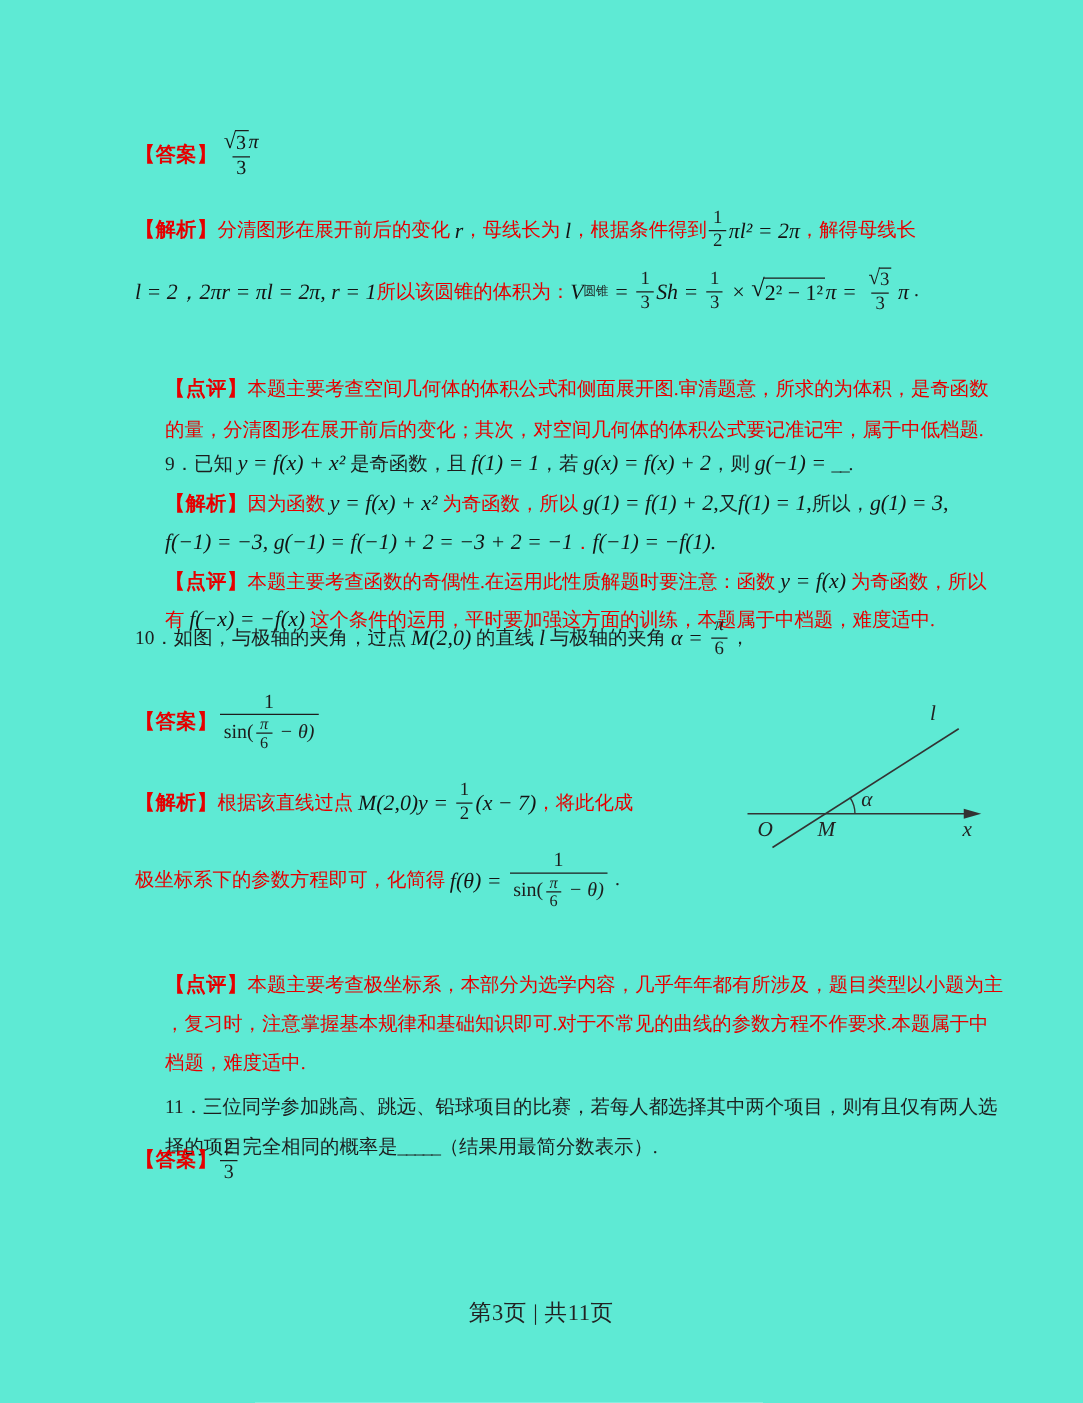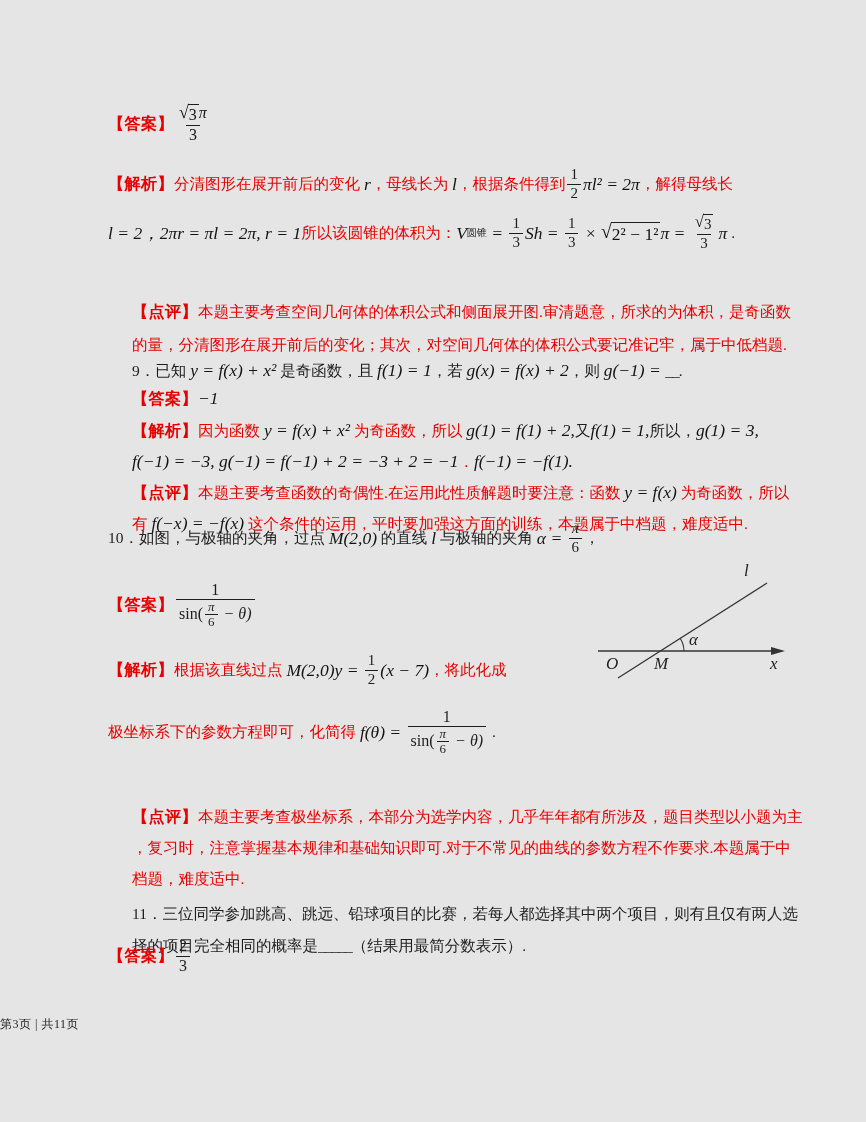--- a/index.html
+++ b/index.html
@@ -1,17 +1,17 @@
 <!DOCTYPE html>
 <html><head>
 <meta charset="utf-8">
 <style>
   * { margin:0; padding:0; box-sizing:border-box; }
   body { background:#ffffff; font-family:"Liberation Serif","DejaVu Serif",serif; }
-  .page { position:relative; width:866px; height:1122px; background:#e5e5e5; overflow:hidden; color:#1d1d1d;text-decoration:underline; }
+  .page { position:relative; width:866px; height:1122px; background:#5eead4; overflow:hidden; color:#1d1d1d;text-decoration:underline; }
   .content { position:absolute; left:108px; top:96px; width:660px; }
 
   
   .tline { white-space:pre; }
   .row { display:flex; align-items:center; white-space:pre; }
 
   .rc  { color:#e60000; font-size:15.5px; }            
   .bc  { color:#1d1d1d; font-size:15.5px; }            
   .lab { color:#e60000; font-weight:700; font-size:16px; letter-spacing:0.5px; } 
   .m   { font-style:italic; font-size:17.5px; color:#141414; } 
@@ -31,22 +31,22 @@
   .sq .rad { font-size:1.12em; line-height:1; }
   .sq .bar { border-top:1.3px solid #1d1d1d; padding:1px 2px 0 1px; margin-left:-1px; }
 
   .vsub { font-size:10px; vertical-align:-5px; font-style:normal; letter-spacing:0; }
   .blank { letter-spacing:-1px; }
 
   
   .diagram { position:absolute; left:586px; top:554px; width:232px; height:142px; }
   .dlabel { font-style:italic; font-size:17px; fill:#222; font-family:"Liberation Serif",serif; }
 
-  .footer { position:absolute; left:0; right:0; top:1016px; text-align:left;
-            font-size:12px; color:#222; letter-spacing:0.5px; }
+  .footer { position:absolute; left:0; right:0; top:1038px; text-align:center;
+            font-size:18px; color:#222; letter-spacing:0.5px; }
 
   
   .h56{height:56px;margin-bottom:6px} .h52{height:52px} .h46{height:46px;margin-bottom:6px}
   .h33{height:33px} .h31{height:31px} .h28{height:28px}
   .mb4{margin-bottom:4px}
   .h52b{height:52px} .h32{height:32px} .h48{height:48px} .h76{height:76px}
 </style>
 </head>
 <body>
 
@@ -106,23 +106,20 @@
       <span class="lab">【点评】</span><span class="rc">本题主要考查空间几何体的体积公式和侧面展开图.审清题意，所求的为体积，是奇函数</span>
     </div>
     <div class="tline h33" style="line-height:33px;">
       <span class="rc">的量，分清图形在展开前后的变化；其次，对空间几何体的体积公式要记准记牢，属于中低档题.</span>
     </div>
 
     <div class="tline h28" style="line-height:28px;">
       <span class="qn">9．</span><span class="bc">已知 </span><span class="m">y = f(x) + x²</span><span class="bc"> 是奇函数，且 </span><span class="m">f(1) = 1</span><span class="bc">，若 </span><span class="m">g(x) = f(x) + 2</span><span class="bc">，则 </span><span class="m">g(−1) = </span><span class="bc blank">__</span><span class="bc">.</span>
     </div>
 
-    <div class="tline h28" style="line-height:28px;">
-      <span class="lab">【答案】</span><span class="m">−1</span>
-    </div>
 
     <div class="tline h31" style="line-height:31px;">
       <span class="lab">【解析】</span><span class="rc">因为函数 </span><span class="m">y = f(x) + x²</span><span class="rc"> 为奇函数，所以 </span><span class="m">g(1) = f(1) + 2,</span><span class="bc">又</span><span class="m">f(1) = 1,</span><span class="bc">所以，</span><span class="m">g(1) = 3,</span>
     </div>
     <div class="tline h31" style="line-height:31px;">
       <span class="m">f(−1) = −3, g(−1) = f(−1) + 2 = −3 + 2 = −1</span><span class="rc">．</span><span class="m">f(−1) = −f(1).</span>
     </div>
 
     <div class="tline h31" style="line-height:31px;">
       <span class="lab">【点评】</span><span class="rc">本题主要考查函数的奇偶性.在运用此性质解题时要注意：函数 </span><span class="m">y = f(x)</span><span class="rc"> 为奇函数，所以</span>

